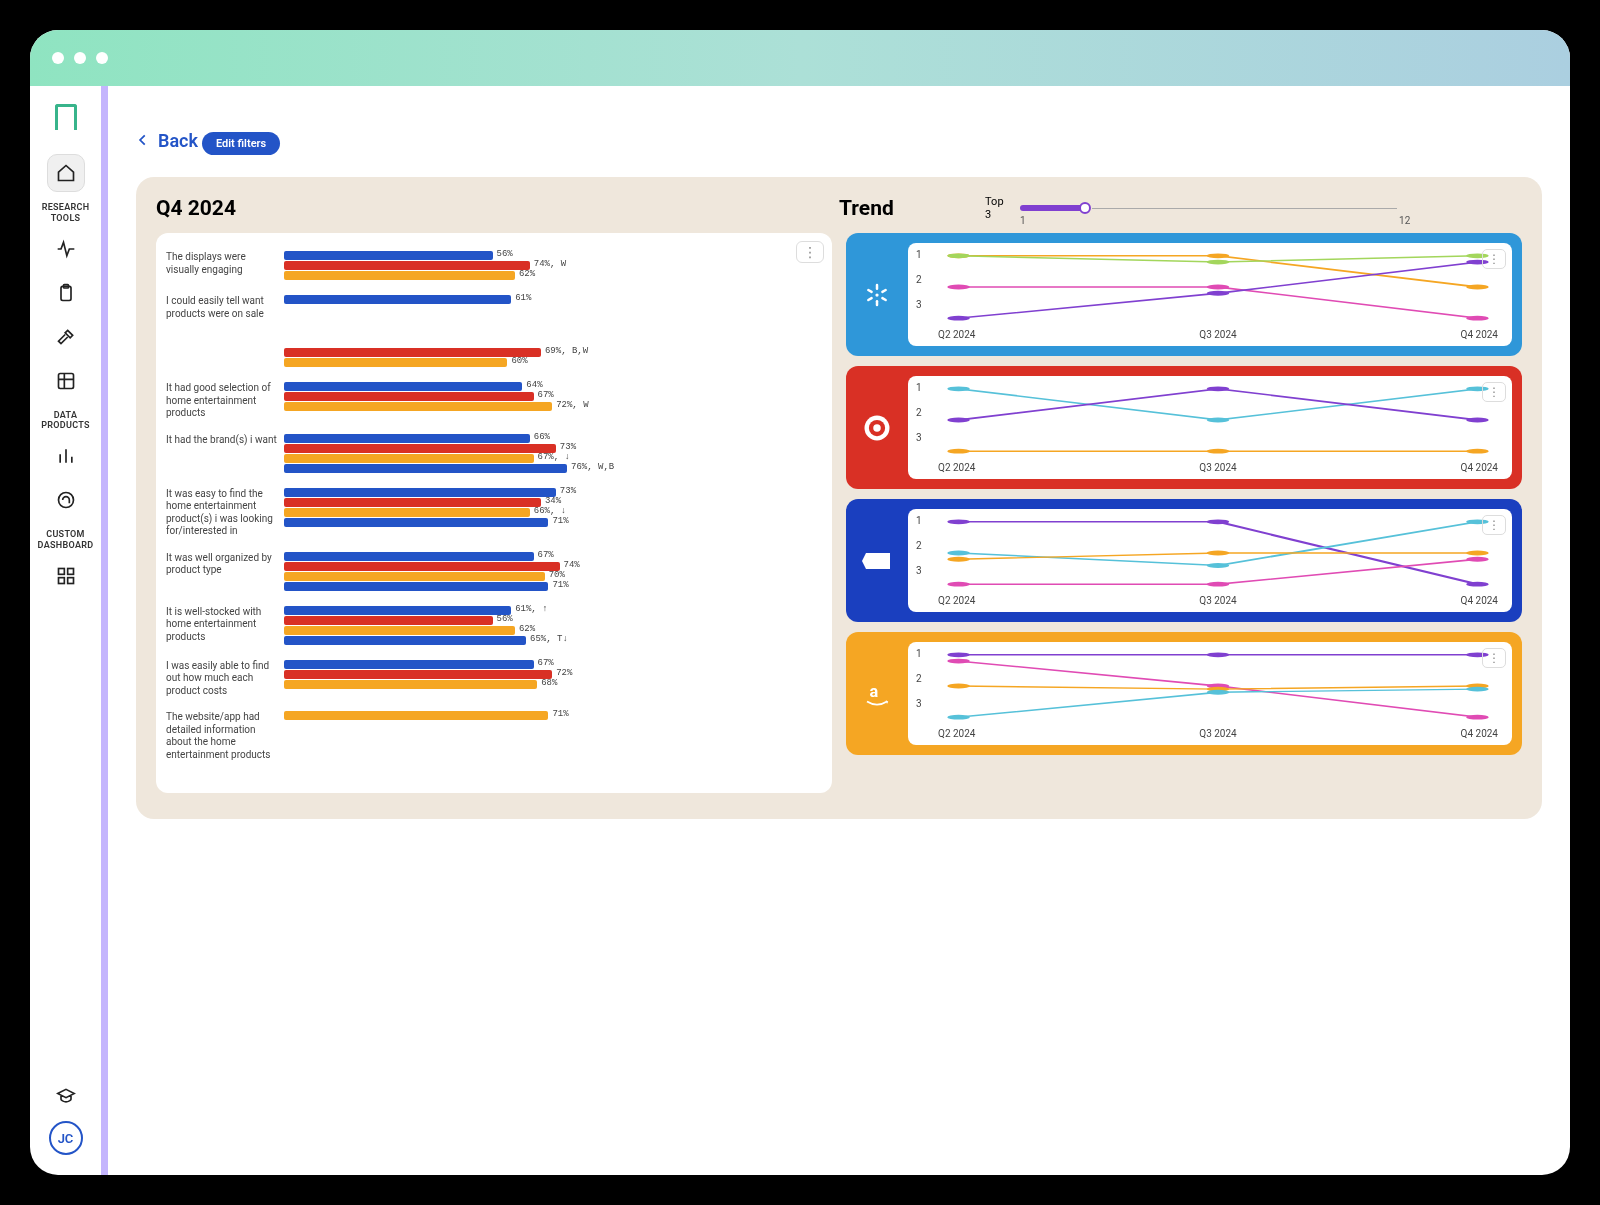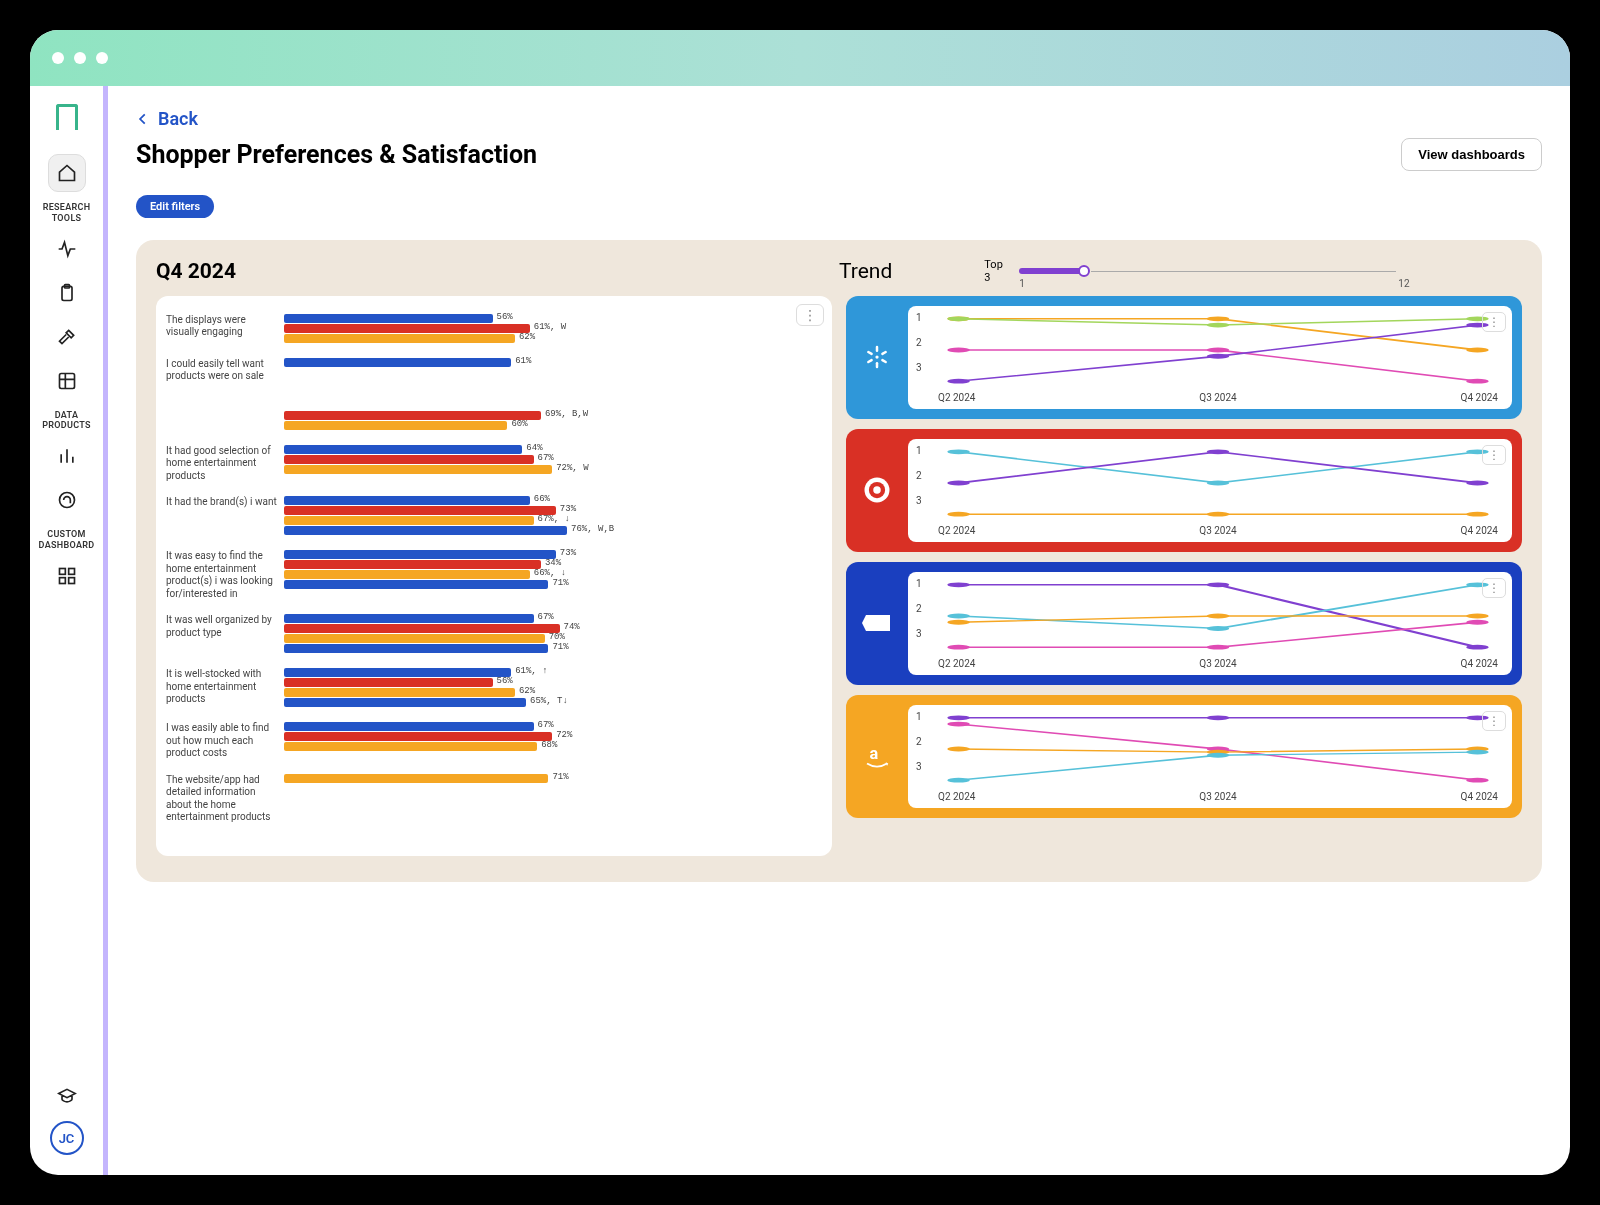--- a/index.html
+++ b/index.html
@@ -3,41 +3,41 @@
 <meta charset="utf-8">
 <style>
   * { box-sizing: border-box; margin:0; padding:0; }
   html,body { height:100%; width:100%; background:#000; font-family:-apple-system,BlinkMacSystemFont,"Segoe UI",Roboto,Helvetica,Arial,sans-serif; }
   .frame { position:absolute; inset:30px; border-radius:28px; overflow:hidden; background:#fff; }
   .titlebar { height:56px; background:linear-gradient(90deg,#8fe4c1 0%,#ace0d7 50%,#abcfe0 100%); display:flex; align-items:center; padding-left:22px; }
   .dots { display:flex; gap:10px; }
   .dot { width:12px; height:12px; border-radius:50%; background:#fff; }
 
   .body { display:flex; height:calc(100% - 56px); }
-  .sidebar { width:78px; border-right:5px solid #c4b5fd; display:flex; flex-direction:column; align-items:center; padding-top:18px; gap:6px; }
+  .sidebar { width:78px; border-right:7px solid #c4b5fd; display:flex; flex-direction:column; align-items:center; padding-top:18px; gap:6px; }
   .logo { width:22px; height:26px; border:3px solid #38b48b; border-bottom:none; border-radius:3px 3px 0 0; margin-bottom:18px;}
   .nav-label { font-size:9px; font-weight:600; color:#333; text-align:center; line-height:1.2; margin-top:4px; letter-spacing:.3px;}
   .nav-icon { width:38px; height:38px; display:flex; align-items:center; justify-content:center; border-radius:10px; cursor:pointer; }
   .nav-icon.active { background:#f0f0f0; border:1px solid #ddd;}
   .nav-icon svg { width:20px; height:20px; }
   .spacer-flex { flex:1; }
   .avatar { width:34px; height:34px; border:2px solid #2354c7; border-radius:50%; display:flex; align-items:center; justify-content:center; color:#2354c7; font-size:13px; font-weight:600; margin-bottom:20px; }
 
   .main { flex:1; padding:22px 28px; overflow:auto; }
   .back { display:inline-flex; align-items:center; gap:8px; color:#2354c7; font-size:18px; font-weight:600; cursor:pointer; }
   .head-row { display:flex; align-items:center; justify-content:space-between; margin-top:8px;}
   .page-title { font-size:25px; font-weight:700; }
   .view-btn { border:1px solid #ccc; background:#fff; border-radius:8px; padding:8px 16px; font-size:13px; font-weight:600; cursor:pointer; }
   .editf { display:inline-block; margin-top:24px; background:#2354c7; color:#fff; font-size:11px; font-weight:600; border-radius:999px; padding:5px 14px; cursor:pointer;}
 
   .panel { background:#efe7dc; border-radius:18px; padding:18px 20px 26px; margin-top:22px; }
   .panel-head { display:flex; align-items:center; }
   .panel-head h2 { font-size:21px; font-weight:700; flex:0 0 50%; }
   .trend-head { display:flex; align-items:center; gap:26px;}
-  .trend-head h2 { font-size:21px; font-weight:400;}
+  .trend-head h2 { font-size:21px; font-weight:700;}
   .slider-wrap { display:flex; align-items:center; gap:10px; font-size:11px;margin-left:16px; }
   .slider { position:relative; width:74px; height:6px; background:#8040d0; border-radius:3px; }
   .slider::after { content:""; position:absolute; left:72px; top:3px; width:305px; border-top:1px solid #aaa;}
   .slider-thumb { position:absolute; top:-3px; right:-3px; width:12px; height:12px; border-radius:50%; background:#fff; border:2px solid #8040d0; }
   .slider-min,.slider-max{ position:absolute; top:10px; font-size:10px; color:#555;}
   .slider-min{left:0} .slider-max{left:379px}
 
   .cols { display:flex; gap:14px; margin-top:12px;}
   .left,.right { flex:1; }
 
@@ -139,24 +139,20 @@
         </div>
       <div class="avatar">JC</div>
     </div>
 
     <div class="main">
       <div class="back">
         <svg width="14" height="14" viewBox="0 0 24 24" fill="none" stroke="#2354c7" stroke-width="3">
             <path d="M15 4l-8 8 8 8"></path>
           </svg>
         <span>Back</span>
-      </div>
-      <div class="head-row">
-        <div class="page-title">Shopper Preferences &amp; Satisfaction</div>
-        <button class="view-btn">View dashboards</button>
       </div>
       <div class="editf">Edit filters</div>
 
       <div class="panel">
         <div class="panel-head">
           <h2>Q4 2024</h2>
           <div class="trend-head">
             <h2>Trend</h2>
             <div class="slider-wrap">
               <span>Top 3</span>
@@ -174,21 +170,21 @@
             <div class="bars-card">
               <div class="card-menu">⋮</div>
               <div id="bars-root">
                   <div class="bar-row">
                     <div class="bar-label">The displays were visually engaging</div>
                     <div class="bar-stack">
                       <div class="bar c-blue" style="width: 39.2%;">
                         <span class="bar-val">56%</span>
                       </div>
                       <div class="bar c-red" style="width: 46.2%;">
-                        <span class="bar-val">61%, W</span>
+                        <span class="bar-val">74%, W</span>
                       </div>
                       <div class="bar c-orange" style="width: 43.4%;">
                         <span class="bar-val">62%</span>
                       </div>
                     </div>
                   </div>
                   <div class="bar-row">
                     <div class="bar-label">I could easily tell want products were on sale</div>
                     <div class="bar-stack">
                       <div class="bar c-blue" style="width: 42.7%;">

